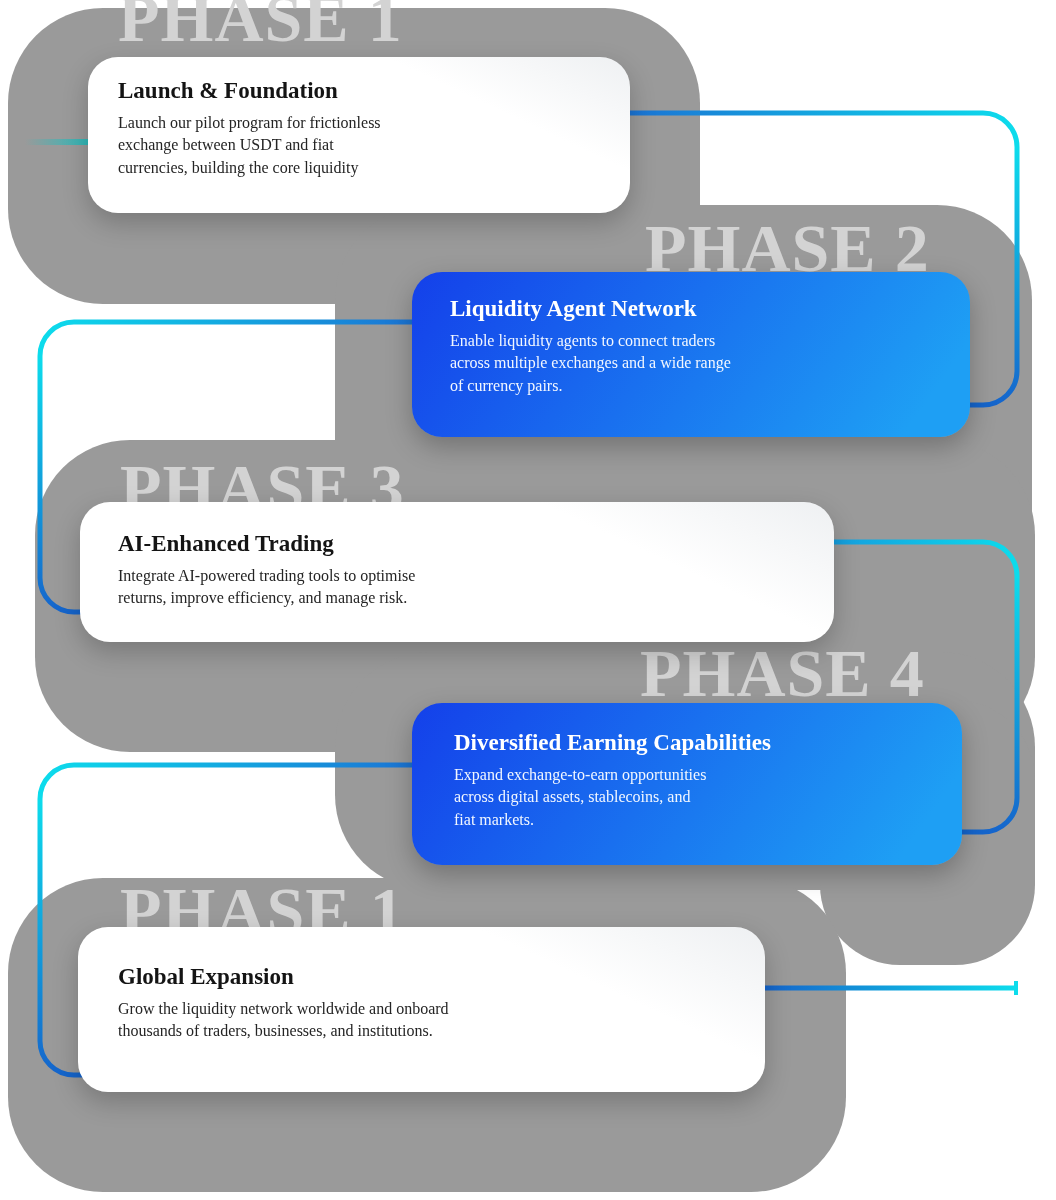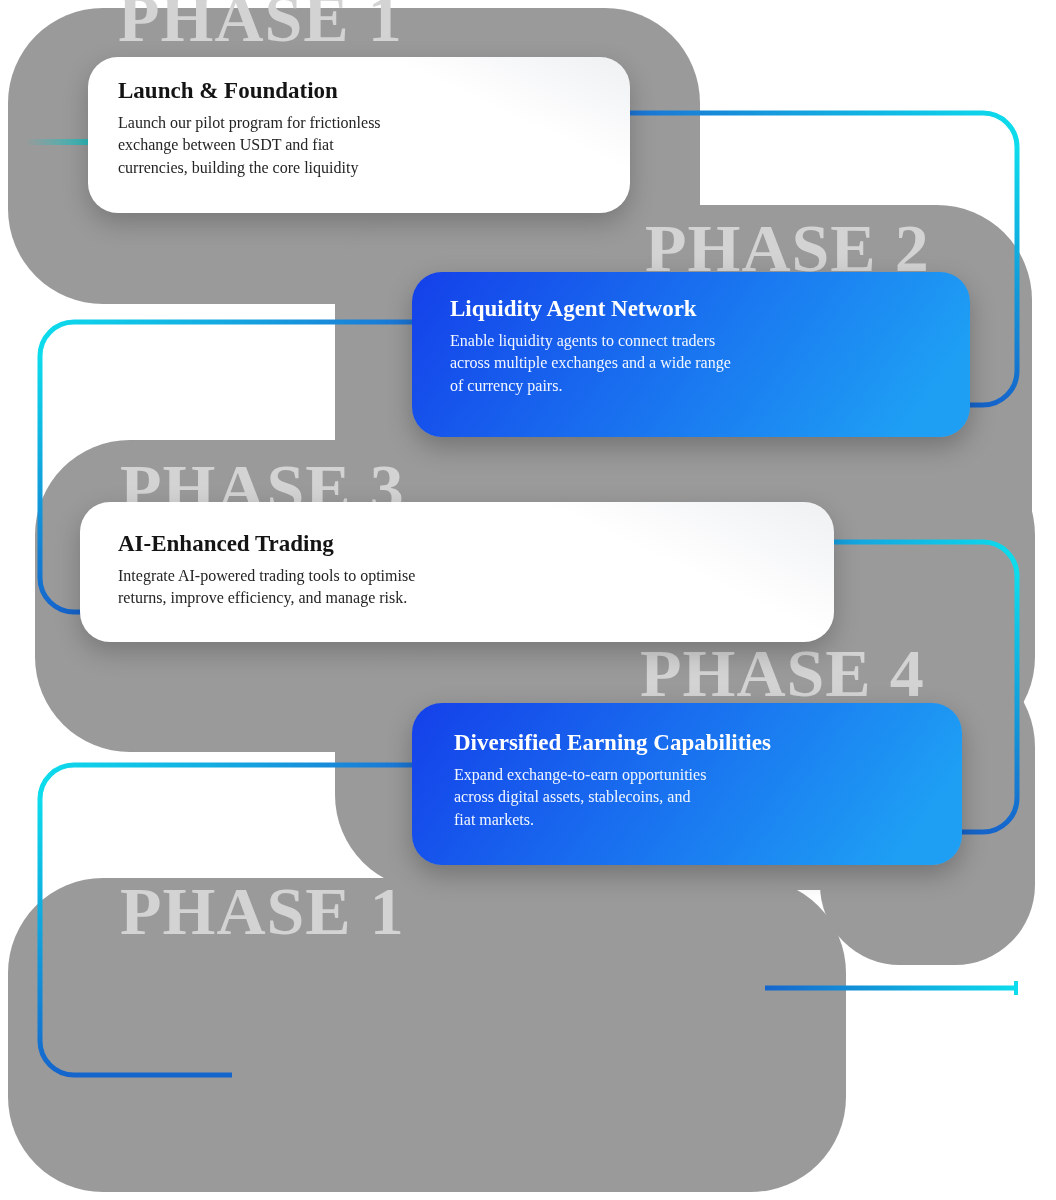--- a/index.html
+++ b/index.html
@@ -178,14 +178,19 @@
 returns, improve efficiency, and manage risk.</div>
   </div>
 
   <div class="card card4 card-blue">
     <div class="card-title">Diversified Earning Capabilities</div>
     <div class="card-desc">Expand exchange-to-earn opportunities
 across digital assets, stablecoins, and
 fiat markets.</div>
   </div>
 
+  <div class="card card5 card-white">
+    <div class="card-title">Global Expansion</div>
+    <div class="card-desc">Grow the liquidity network worldwide and onboard
+thousands of traders, businesses, and institutions.</div>
+  </div>
 
 </div>
 
 </body></html>

